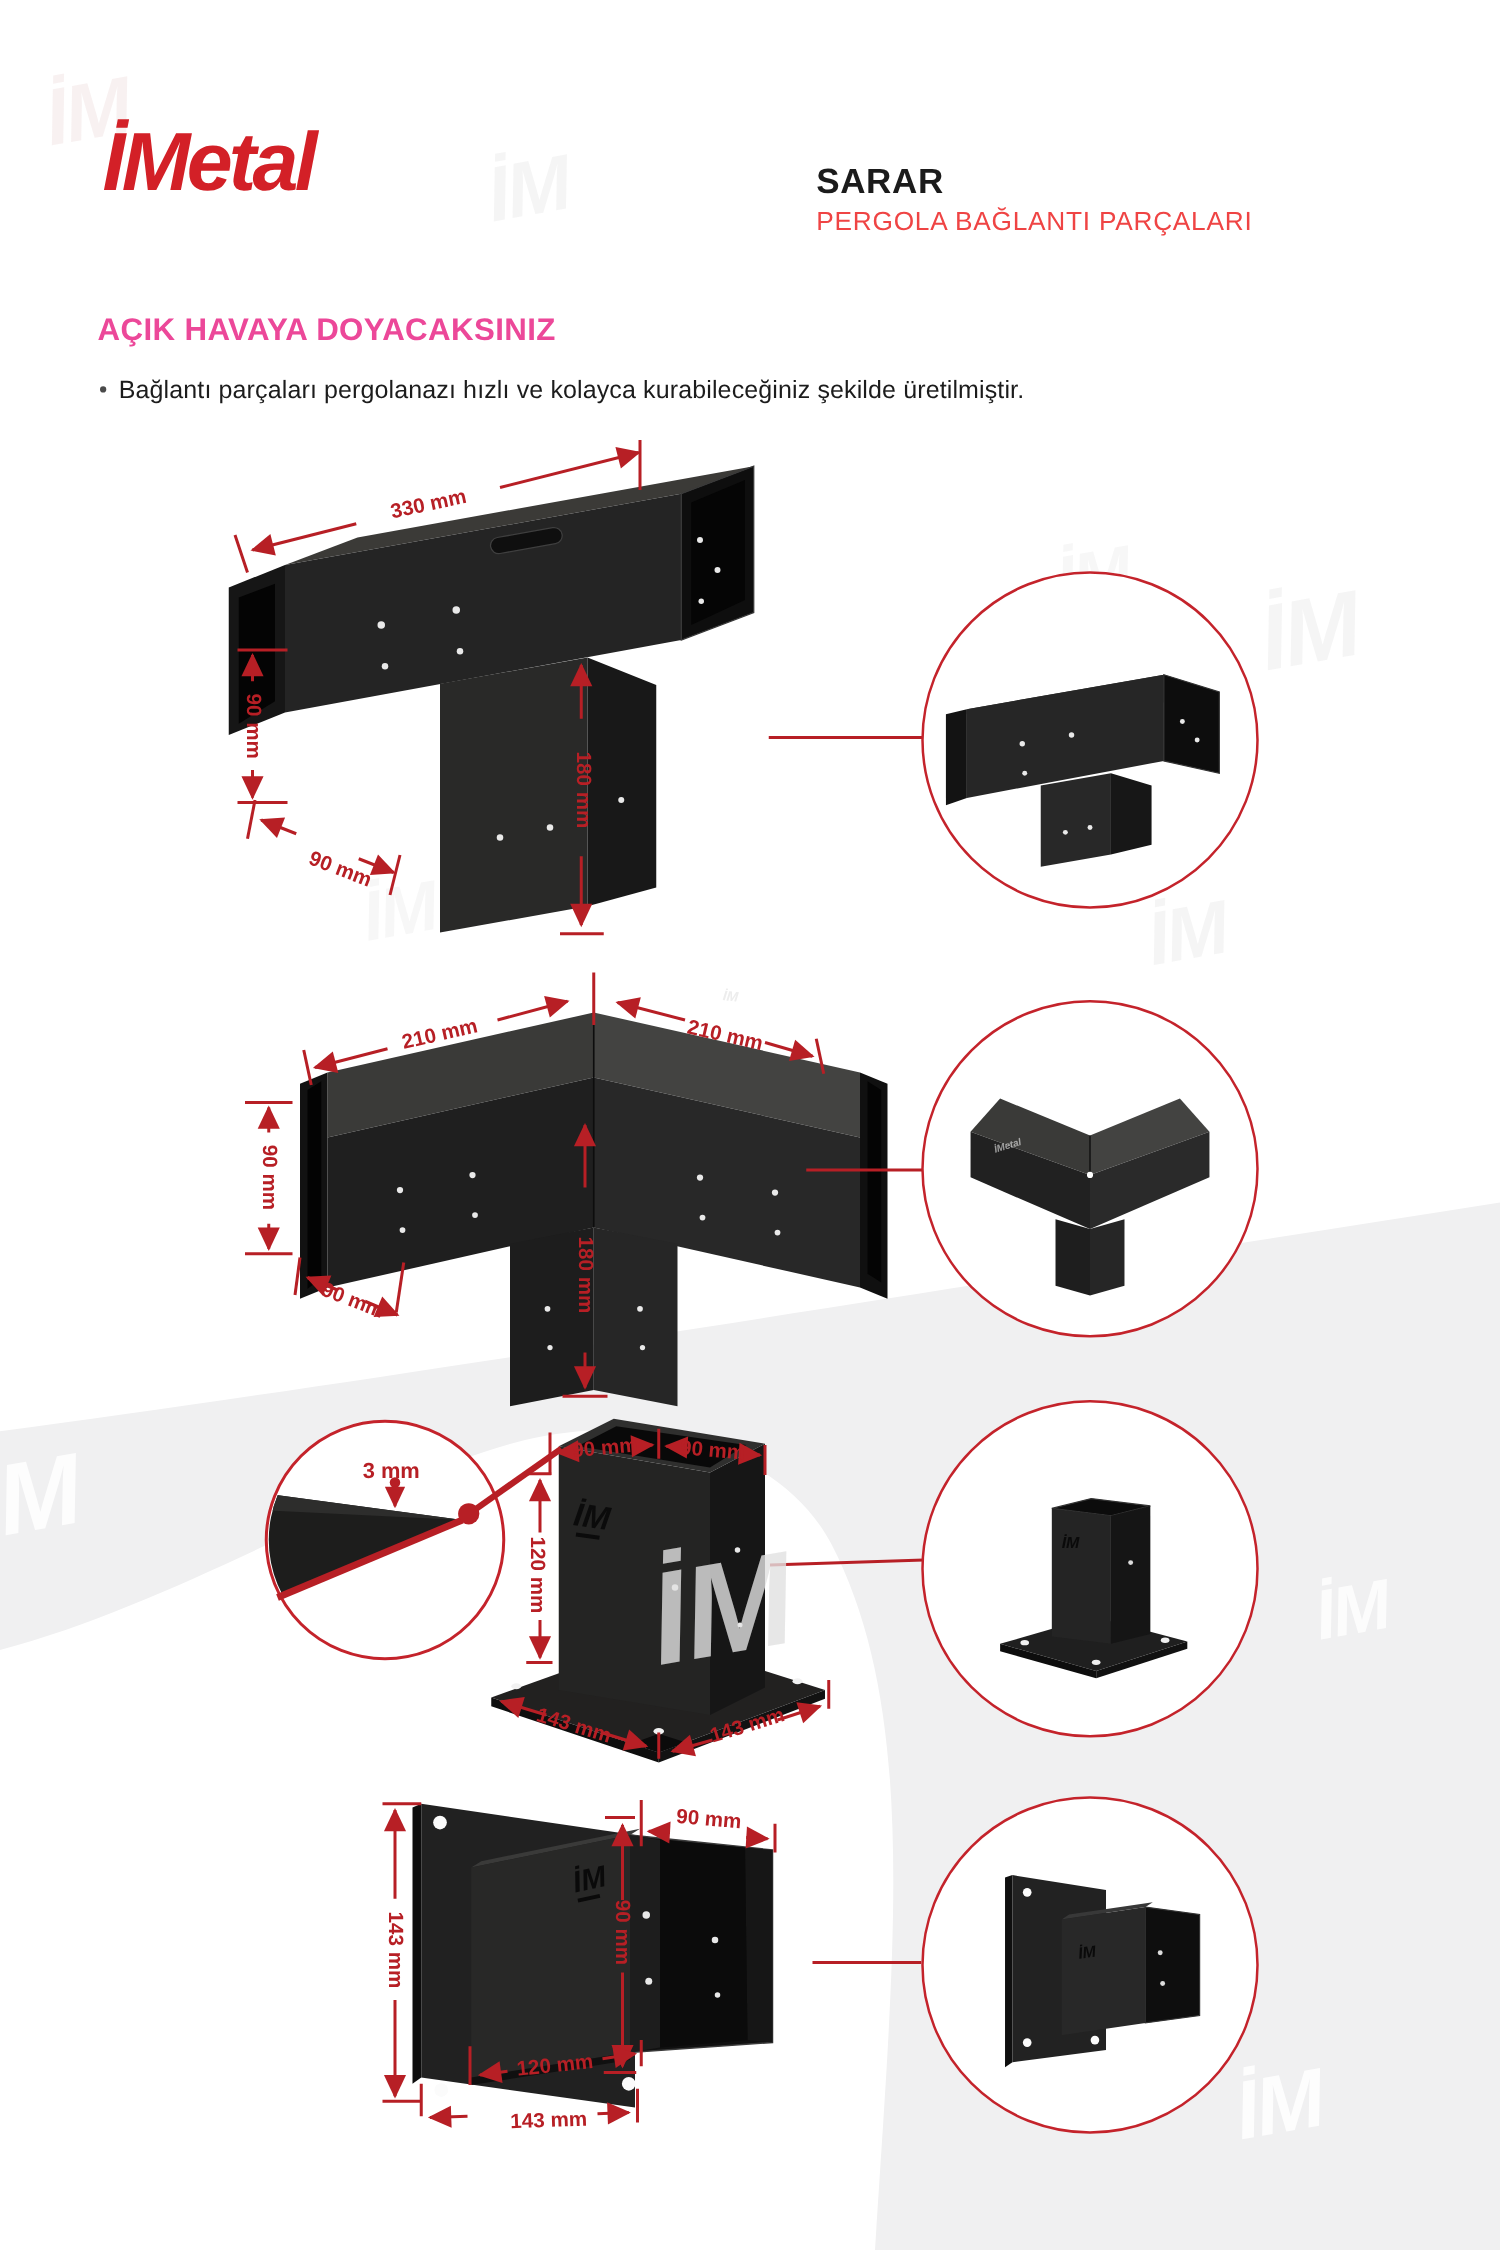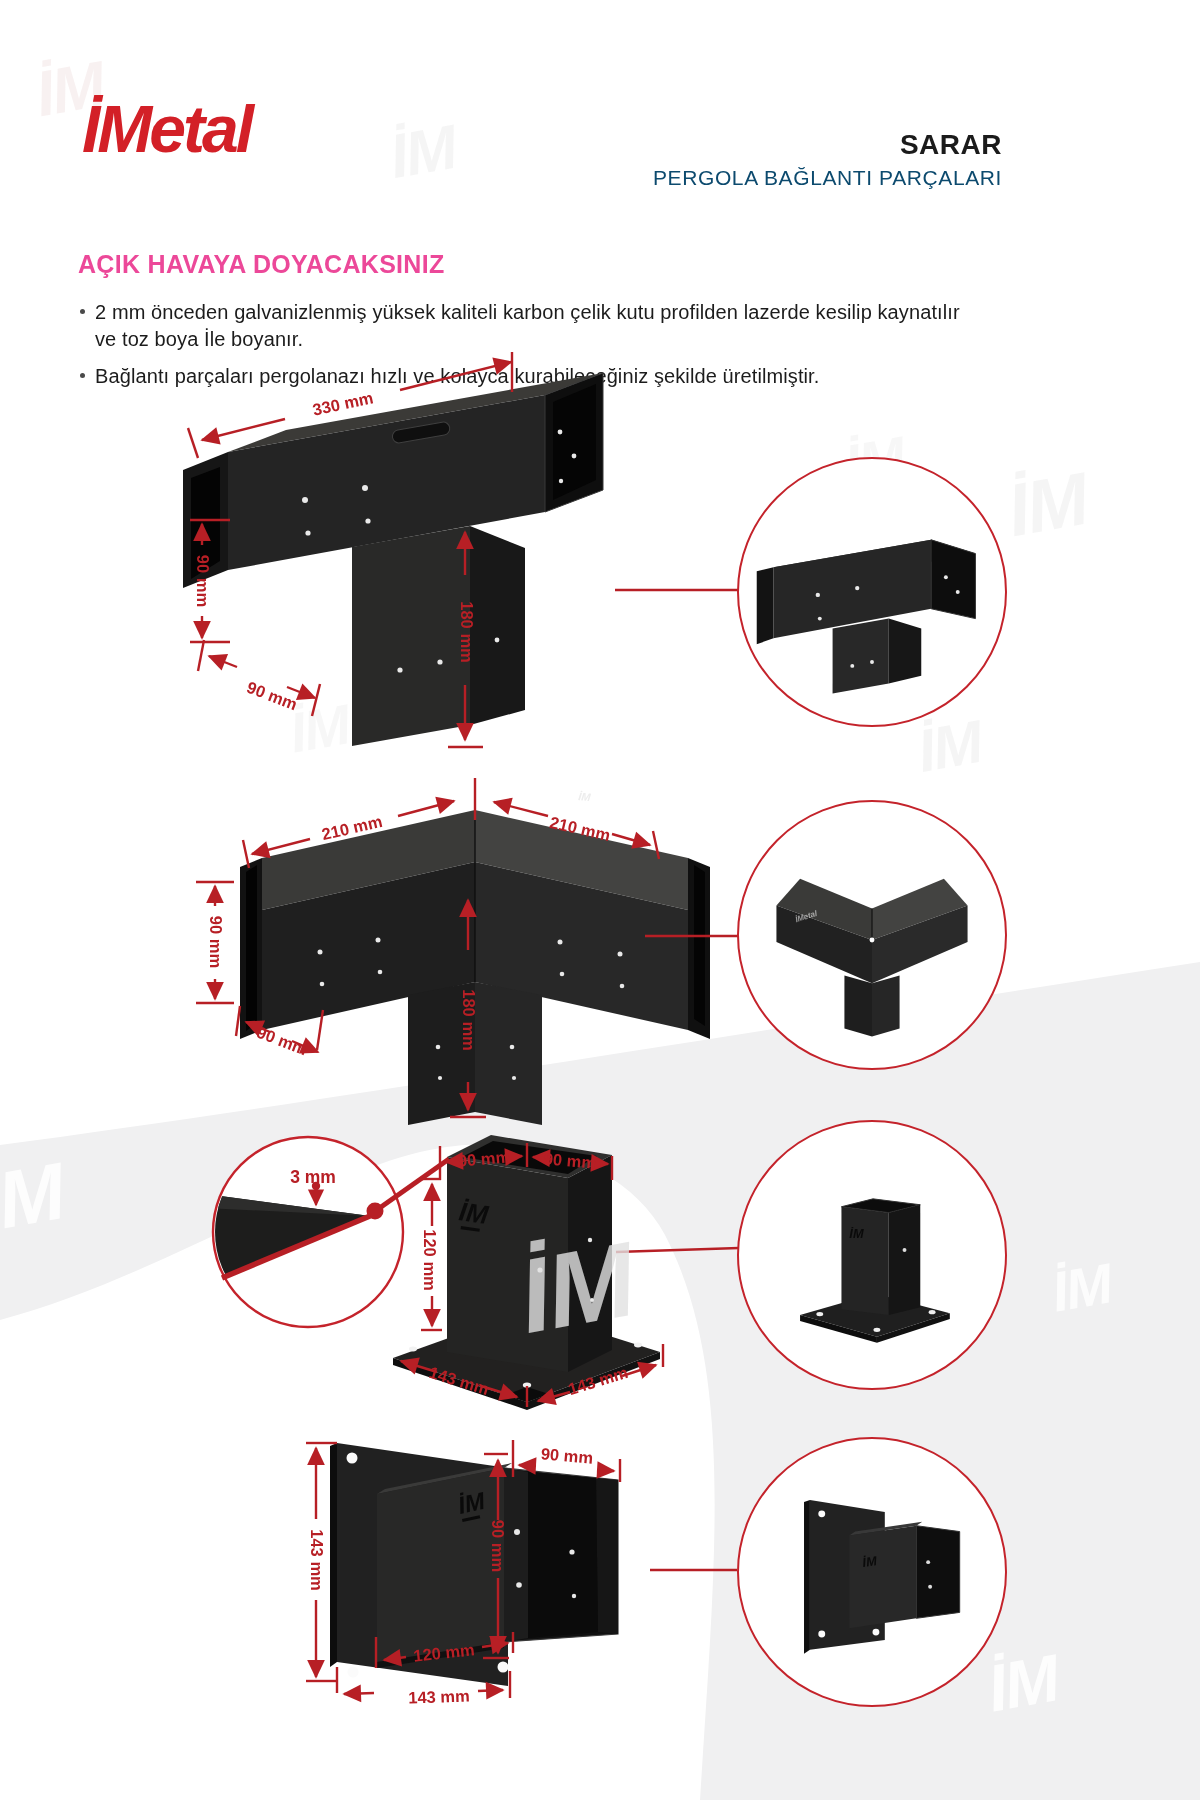--- a/index.html
+++ b/index.html
@@ -9,23 +9,23 @@
   }
   .bg-svg{position:absolute;left:0;top:0;}
   .wm{
     position:absolute;font-style:italic;font-weight:700;white-space:nowrap;
     transform:rotate(-10deg);letter-spacing:-2px;user-select:none;
   }
   .brand-logo{
     position:absolute;left:82px;top:96px;font-size:66px;font-weight:700;
     font-style:italic;color:#d32027;letter-spacing:-3px;line-height:1;
   }
-  .header-right{position:absolute;right:198px;top:130px;text-align:right;color:#1b1b1b;}
+  .header-right{position:absolute;right:198px;top:130px;text-align:left;color:#1b1b1b;}
   .header-line1{font-size:28px;font-weight:700;letter-spacing:0.5px;line-height:1.1;}
-  .header-line2{font-size:21px;font-weight:400;letter-spacing:0.6px;color:#0c4a6e;margin-top:5px;}
+  .header-line2{font-size:21px;font-weight:400;letter-spacing:0.6px;color:#ef4444;margin-top:5px;}
   .intro{position:absolute;left:78px;top:250px;width:900px;color:#1c1c1c;}
   .intro-title{font-size:25px;font-weight:700;letter-spacing:0.3px;color:#ec4899;margin:0 0 20px 0;}
   .bullet{display:flex;align-items:flex-start;margin-bottom:10px;}
   .bullet-dot{width:5px;height:5px;border-radius:50%;background:#4a4a4a;margin:10px 10px 0 2px;flex:0 0 auto;}
   .bullet-text{font-size:20px;line-height:1.34;letter-spacing:0.1px;}
   .fig{position:absolute;left:0;}
   .dim{
     position:absolute;color:#b71f25;font-weight:700;font-size:16.5px;
     white-space:nowrap;transform-origin:center;z-index:30;
   }
@@ -58,24 +58,20 @@
   <span class="wm" style="left:988px;top:1645px;font-size:66px;color:rgba(255,255,255,0.85);">İM</span>
 
   <div class="brand-logo">İMetal</div>
   <div class="header-right">
     <div class="header-line1">SARAR</div>
     <div class="header-line2">PERGOLA BAĞLANTI PARÇALARI</div>
   </div>
 
   <div class="intro">
     <h2 class="intro-title">AÇIK HAVAYA DOYACAKSINIZ</h2>
-    <div class="bullet">
-      <span class="bullet-dot"></span>
-      <span class="bullet-text">2 mm önceden galvanizlenmiş yüksek kaliteli karbon çelik kutu profilden lazerde kesilip kaynatılır ve toz boya İle boyanır.</span>
-    </div>
     <div class="bullet">
       <span class="bullet-dot"></span>
       <span class="bullet-text">Bağlantı parçaları pergolanazı hızlı ve kolayca kurabileceğiniz şekilde üretilmiştir.</span>
     </div>
   </div>
 
   <svg class="fig" style="top:340px;" width="760" height="430" viewBox="0 0 760 430">
     <defs>
       <marker id="ah" viewBox="0 0 12 12" refX="10.5" refY="6" markerWidth="8.5" markerHeight="8.5" orient="auto-start-reverse">
         <path d="M0.5,0.8 L11.5,6 L0.5,11.2 Z" fill="#b71f25"></path>

